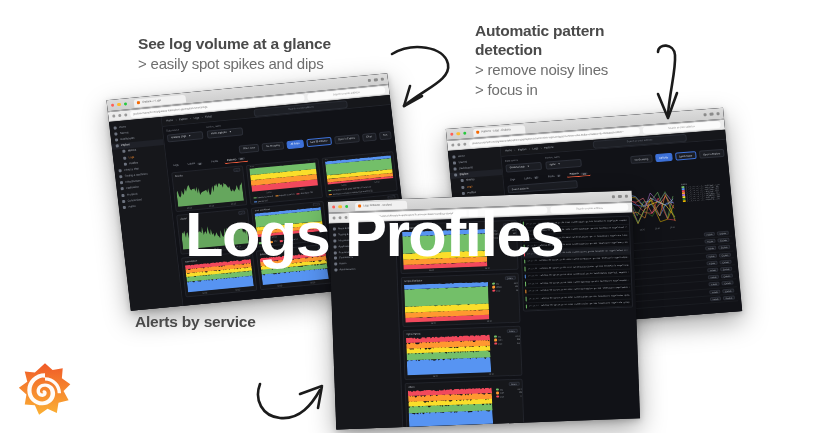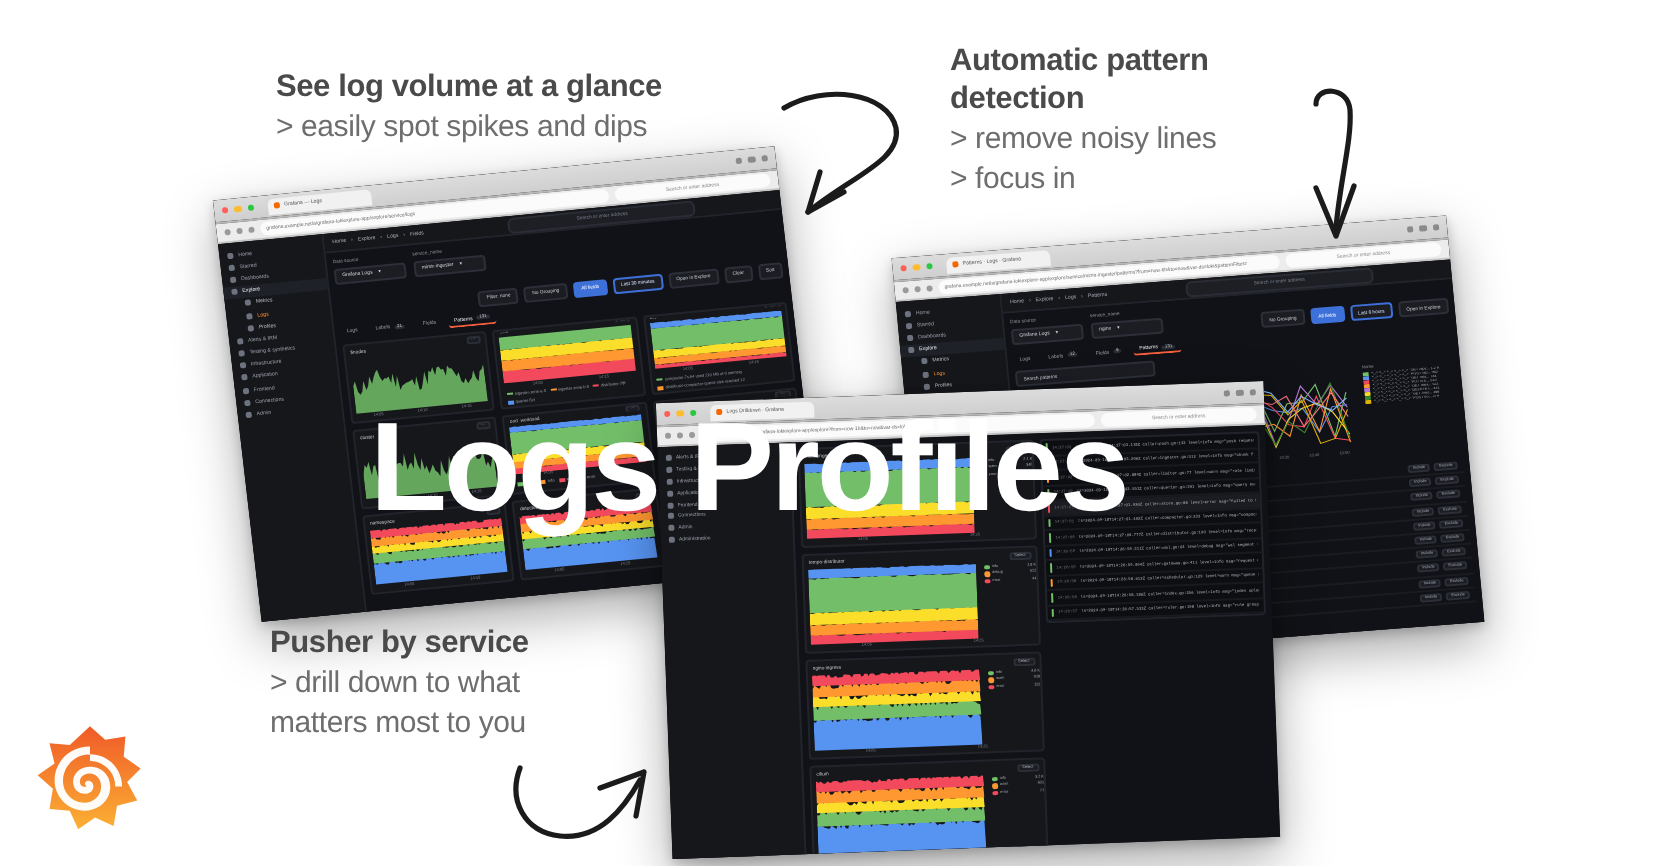--- a/index.html
+++ b/index.html
@@ -1165,23 +1165,21 @@
     <div class="headline">See log volume at a glance</div>
     <div class="sub">&gt; easily spot spikes and dips</div>
   </div>
   <div class="callout" id="callout-pattern">
     <div class="headline">Automatic pattern
 detection</div>
     <div class="sub">&gt; remove noisy lines
 &gt; focus in</div>
   </div>
   <div class="callout" id="callout-browse">
-    <div class="headline">Pusher by service</div>
-    <div class="sub">&gt; drill down to what
-matters most to you</div>
+    <div class="headline">Alerts by service</div>
   </div>
 
   <svg class="arrow" id="arrow-volume" width="72" height="80" viewBox="0 0 72 80">
     <path d="M6 12 C26 0, 58 4, 62 22 C65 38, 40 46, 18 64" fill="none" stroke="#1b1b1b" stroke-width="2.6" stroke-linecap="round"></path>
     <path d="M18 64 L36 54 M18 64 L24 44" fill="none" stroke="#1b1b1b" stroke-width="2.6" stroke-linecap="round"></path>
   </svg>
 
   <svg class="arrow" id="arrow-pattern" width="44" height="84" viewBox="0 0 44 84">
     <path d="M10 10 C10 1, 26 1, 27 13 C28 28, 22 48, 20 72" fill="none" stroke="#1b1b1b" stroke-width="2.6" stroke-linecap="round"></path>
     <path d="M20 76 L10 52 M20 76 L29 51" fill="none" stroke="#1b1b1b" stroke-width="2.6" stroke-linecap="round"></path>

